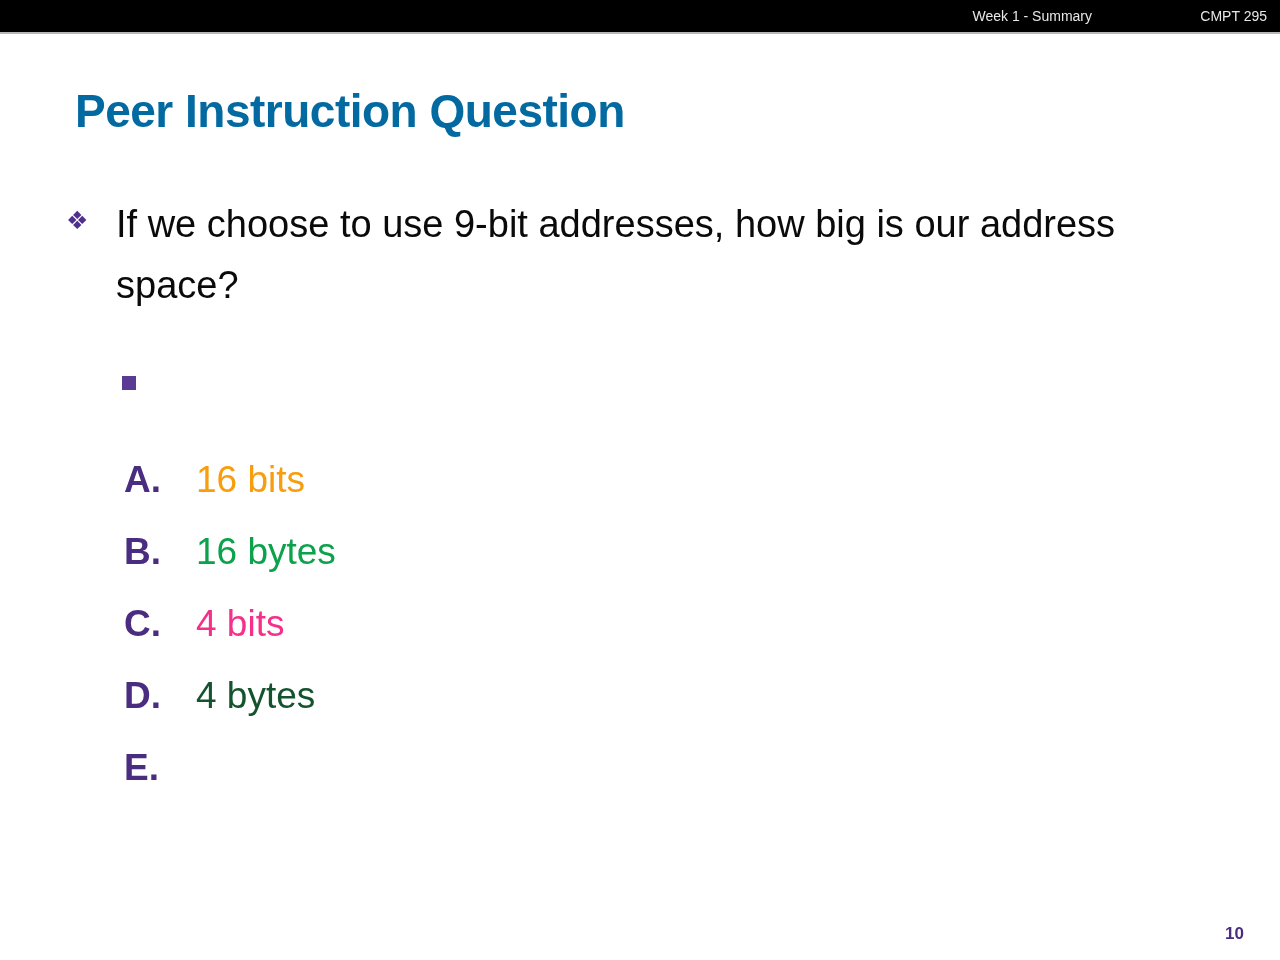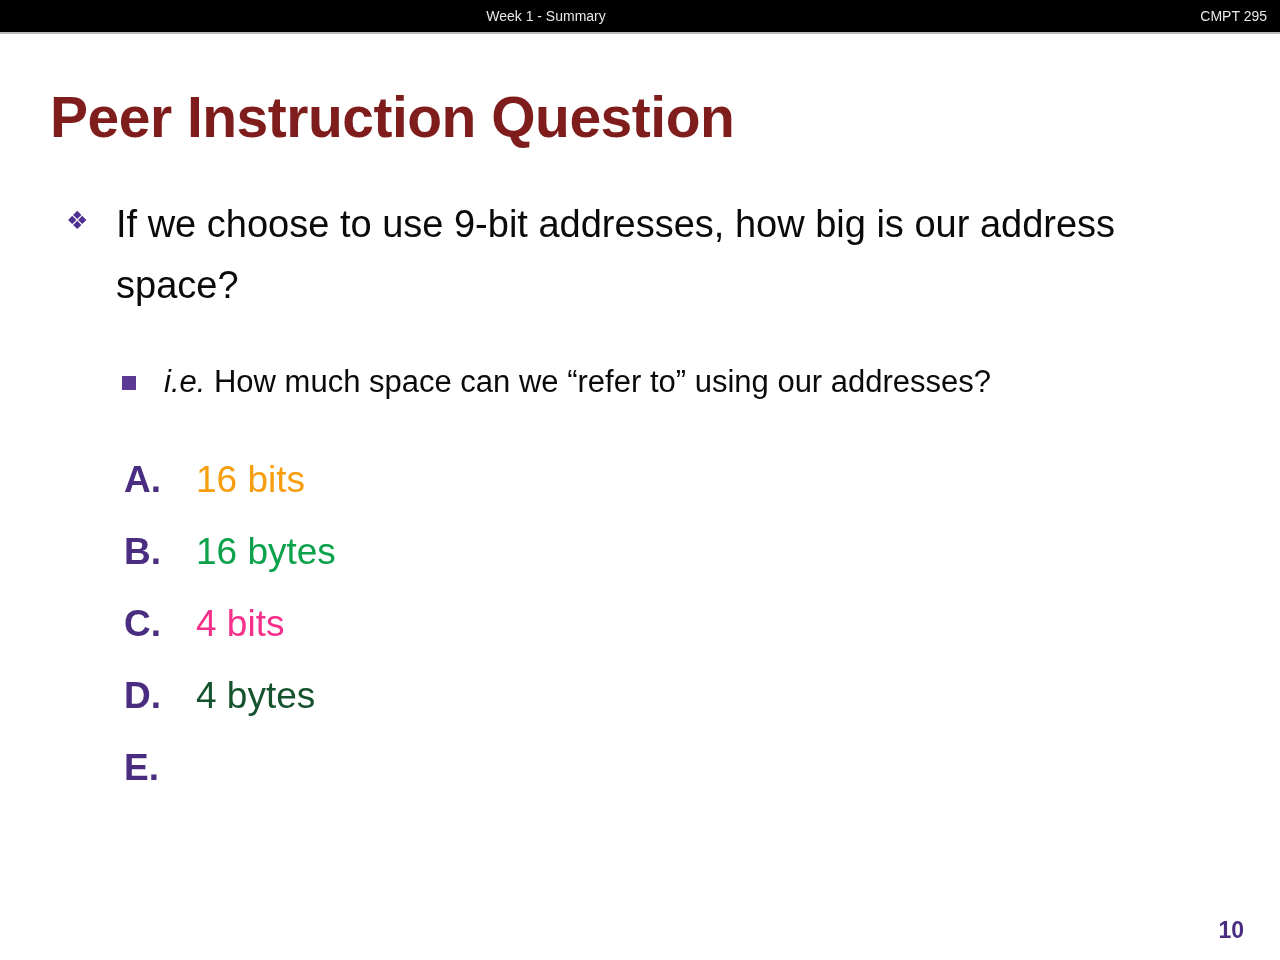--- a/index.html
+++ b/index.html
@@ -25,21 +25,21 @@
     background: #000000;
     color: #e8e8e8;
     font-size: 14px;
     line-height: 32px;
   }
   .header-bar .hdr-center {
     position: absolute;
     left: 0;
     top: 0;
     width: 1092px;
-    text-align: center;
+    text-align: right;
     white-space: nowrap;
   }
   .header-bar .hdr-right {
     position: absolute;
     right: 13px;
     top: 0;
     white-space: nowrap;
     margin-left: 37px;
   }
   .header-rule {
@@ -55,25 +55,25 @@
   .slide {
     position: absolute;
     left: 0;
     top: 34px;
     width: 1280px;
     height: 926px;
   }
 
   .slide-title {
     position: absolute;
-    left: 50px;
+    left: 75px;
     top: 50px;
-    font-size: 57px;
+    font-size: 46px;
     font-weight: bold;
-    color: #7f1d1d;
+    color: #0369a1;
     letter-spacing: -0.5px;
     white-space: nowrap;
   }
 
   
   .bullet-l1 {
     position: absolute;
     left: 66px;
     top: 160px;
     width: 1160px;
@@ -143,21 +143,21 @@
     font-size: 37px;
     font-weight: normal;
     white-space: nowrap;
   }
 
   
   .page-number {
     position: absolute;
     right: 36px;
     bottom: 16px;
-    font-size: 23px;
+    font-size: 17px;
     font-weight: bold;
     color: #4A2D80;
   }
 </style>
 </head>
 <body>
 
 <div class="header-bar">
   <div class="hdr-center">Week 1 - Summary</div>
   <div class="hdr-right">CMPT 295</div>
@@ -168,21 +168,20 @@
 
   <div class="slide-title">Peer Instruction Question</div>
 
   <div class="bullet-l1">
     <div class="marker" style="color: rgb(79, 47, 143);">❖</div>
     <div class="text">If we choose to use 9-bit addresses, how big is our address space?</div>
   </div>
 
   <div class="bullet-l2">
     <div class="marker-sq" style="background: rgb(91, 58, 148);"></div>
-    <div class="text"><i>i.e.</i> <span>How much space can we “refer to” using our addresses?</span></div>
   </div>
 
   <div class="options">
 
     <div class="option-row">
       <div class="option-letter" style="color: rgb(74, 45, 128);">A.</div>
       <div class="option-text" style="color:#F79D0E">16 bits</div>
     </div>
 
     <div class="option-row">

